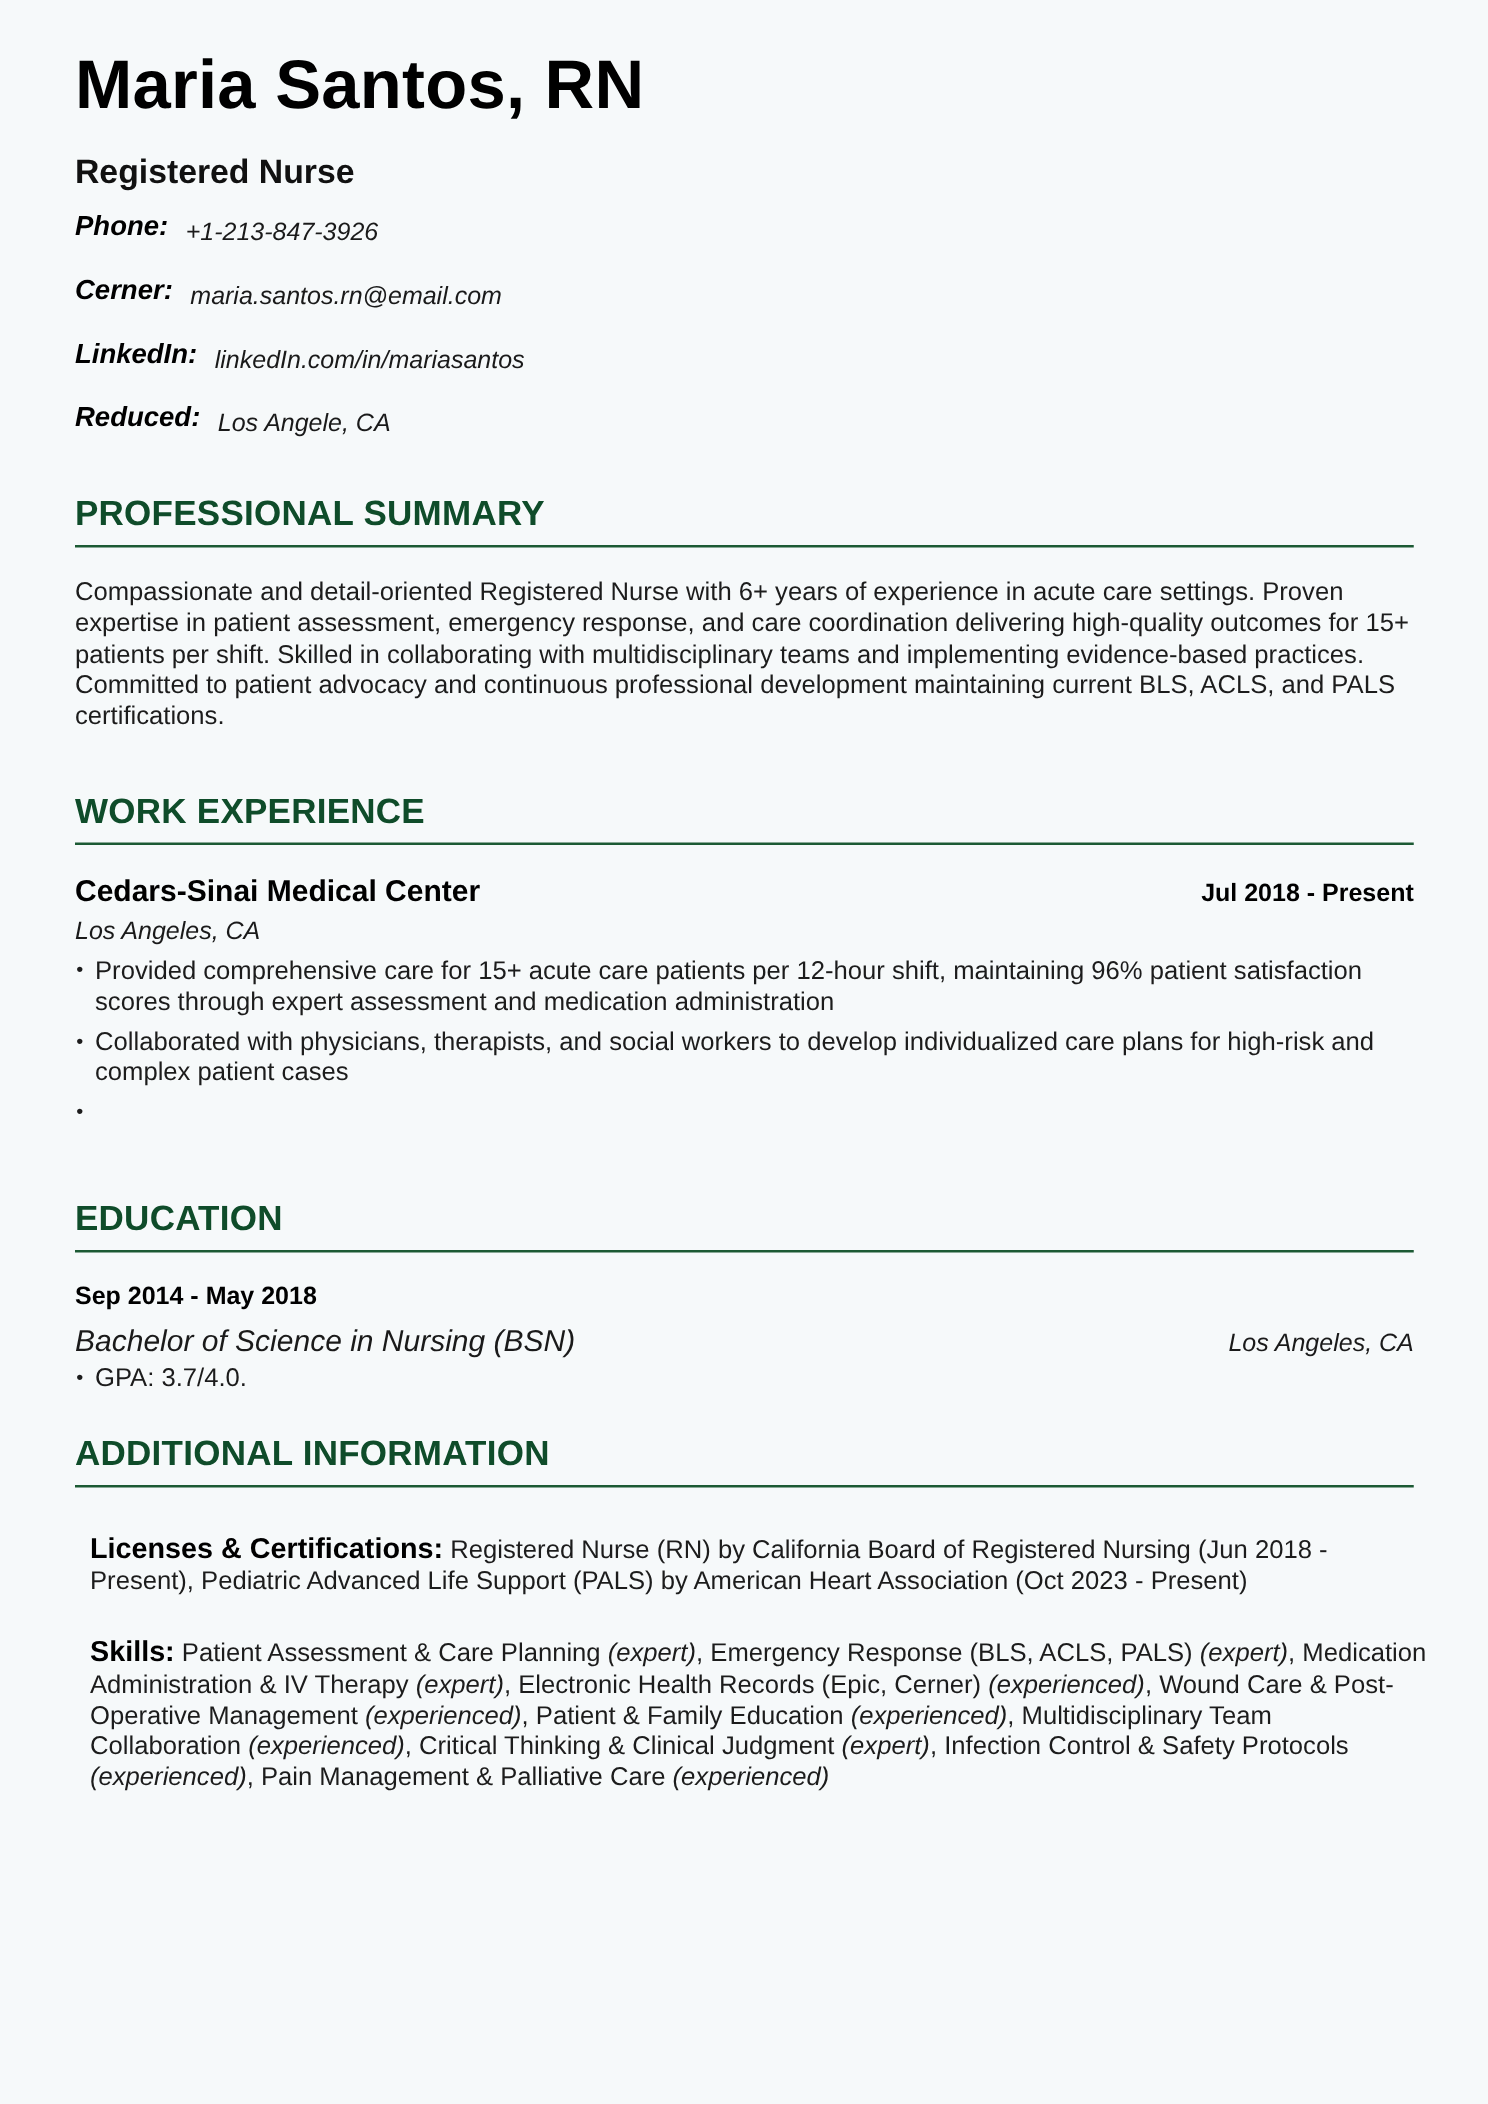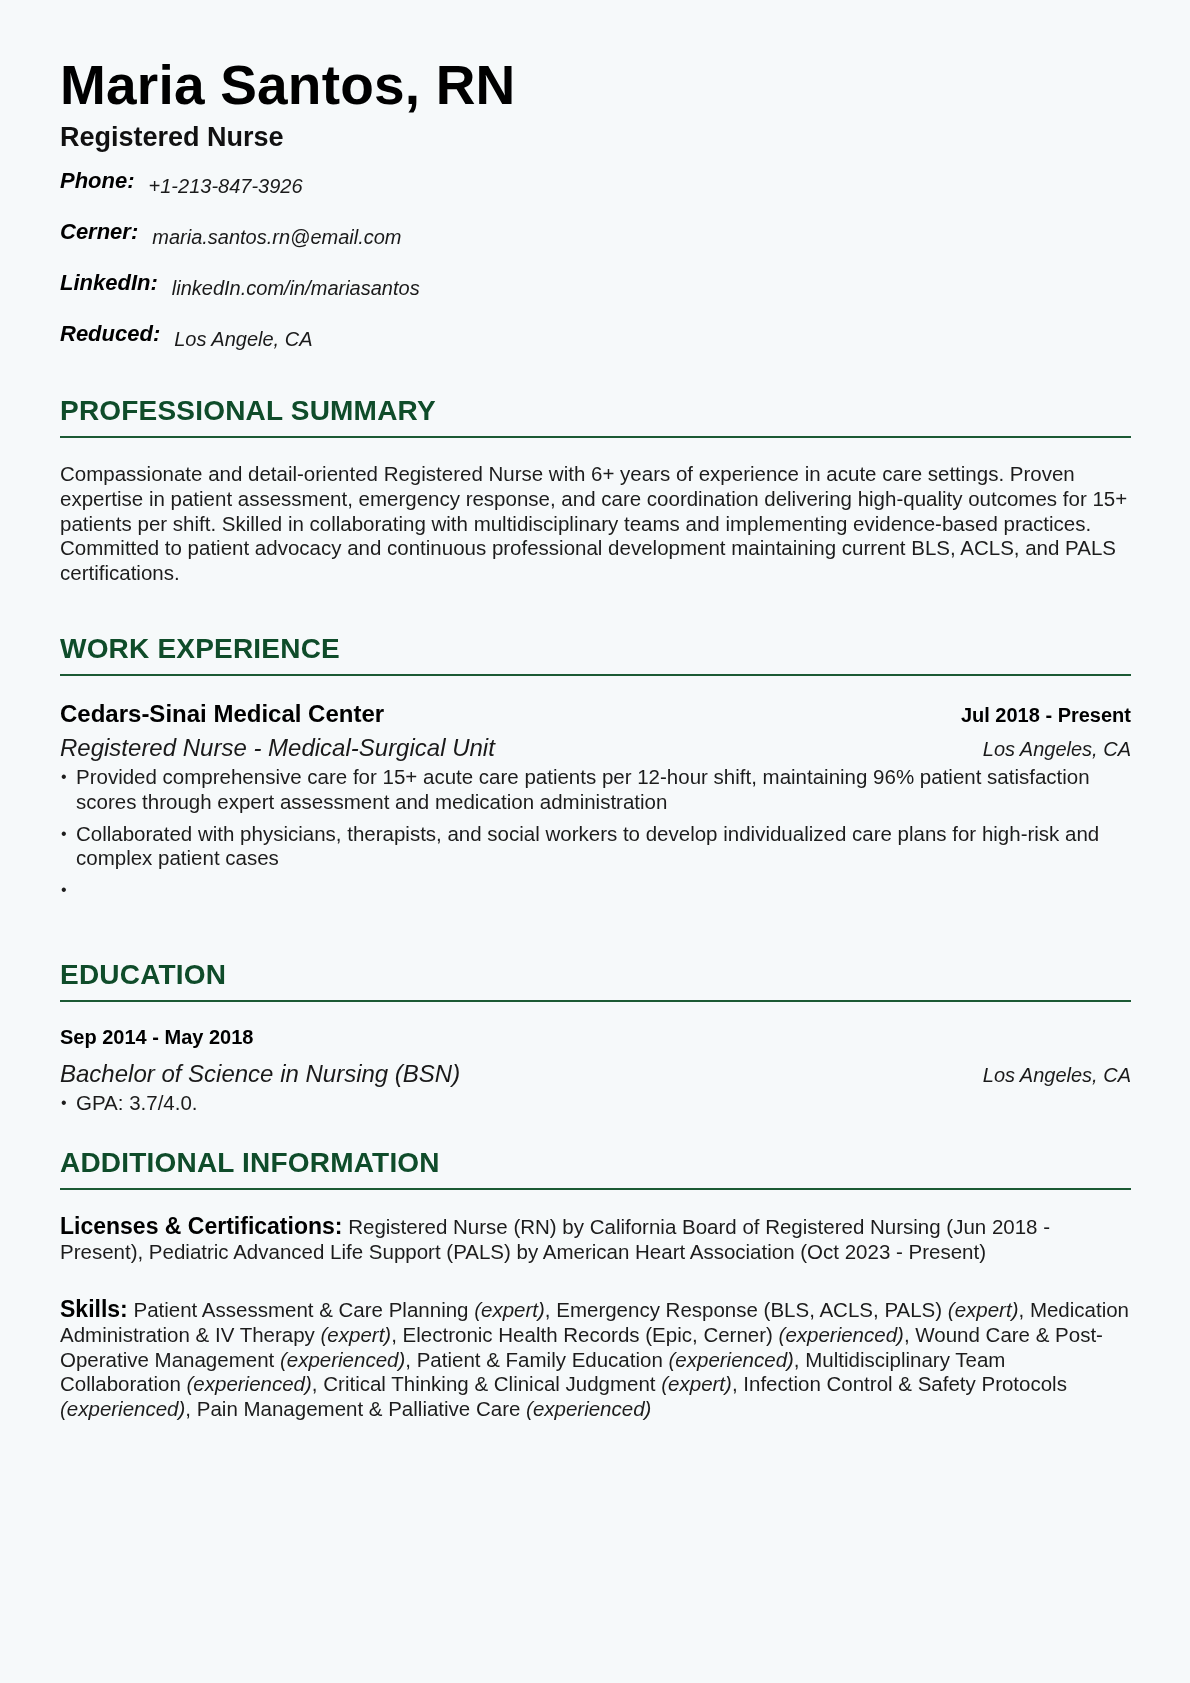--- a/index.html
+++ b/index.html
@@ -13,21 +13,21 @@
     overflow: hidden;
   }
   .page {
     position: absolute;
     left: 60px;
     top: 0;
     width: 1071px;
   }
   .name {
     position: absolute;
-    top: 58px;
+    top: 40px;
     left: 0;
     font-size: 55px;
     font-weight: bold;
     color: #000;
     letter-spacing: 0.2px;
     line-height: 1;
     margin: 0;
   }
   .title {
     position: absolute;
@@ -135,21 +135,21 @@
     top: 0;
     font-size: 16px;
   }
   .info-block {
     position: absolute;
     left: 0;
     width: 1071px;
     font-size: 20.5px;
     line-height: 24.8px;
     color: #1c1c1c;
-    margin: 0;
+    margin: 12px;
   }
   .info-label {
     font-size: 23px;
     font-weight: bold;
     color: #000;
   }
   .lvl { font-style: italic; }
 </style>
 </head>
 <body>
@@ -181,21 +181,20 @@
   <p class="para" style="top:462px;">Compassionate and detail-oriented Registered Nurse with 6+ years of experience in acute care settings. Proven expertise in patient assessment, emergency response, and care coordination delivering high-quality outcomes for 15+ patients per shift. Skilled in collaborating with multidisciplinary teams and implementing evidence-based practices. Committed to patient advocacy and continuous professional development maintaining current BLS, ACLS, and PALS certifications.</p>
 
   <h2 class="section-heading" style="top:635px;">WORK EXPERIENCE</h2>
   <div class="rule" style="top:674px;"></div>
 
   <div class="entry-row" style="top:700px;">
     <span class="org">Cedars-Sinai Medical Center</span>
     <span class="dates">Jul 2018 - Present</span>
   </div>
   <div class="entry-row" style="top:734px;">
-    <span class="role">Registered Nurse - Medical-Surgical Unit</span>
     <span class="loc">Los Angeles, CA</span>
   </div>
   <ul class="bullets" style="top:765px;">
     <li><span class="dot">•</span><span>Provided comprehensive care for 15+ acute care patients per 12-hour shift, maintaining 96% patient satisfaction scores through expert assessment and medication administration</span></li>
     <li><span class="dot">•</span><span>Collaborated with physicians, therapists, and social workers to develop individualized care plans for high-risk and complex patient cases</span></li>
     <li><span class="dot">•</span></li>
   </ul>
 
   <h2 class="section-heading" style="top:961px;">EDUCATION</h2>
   <div class="rule" style="top:1000px;"></div>

